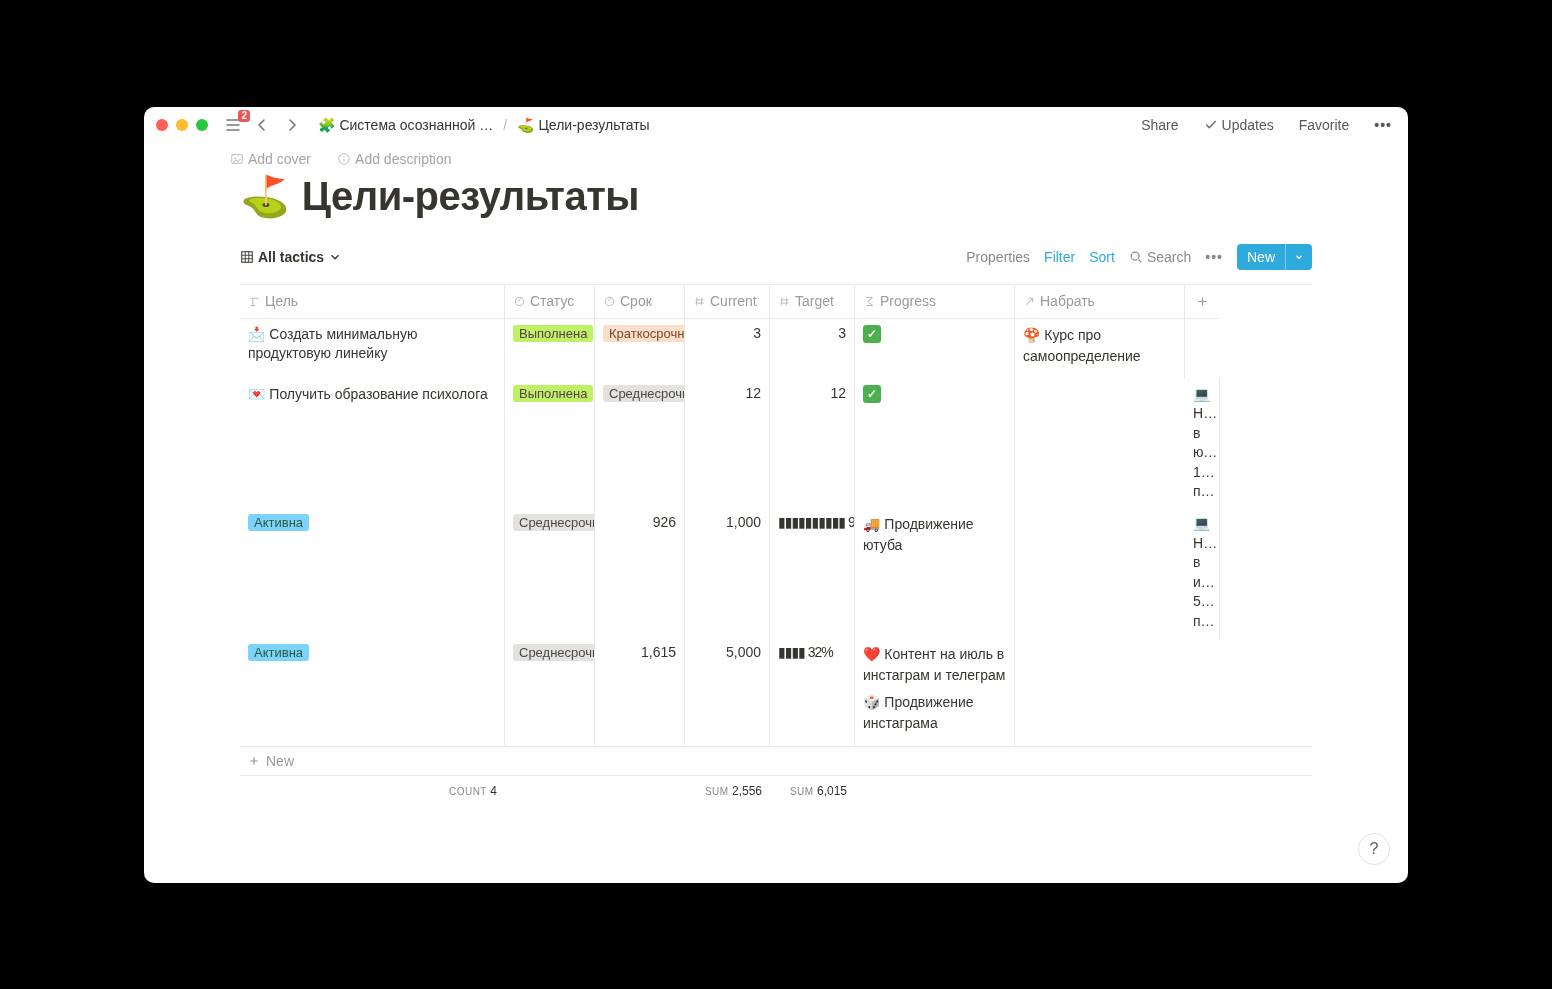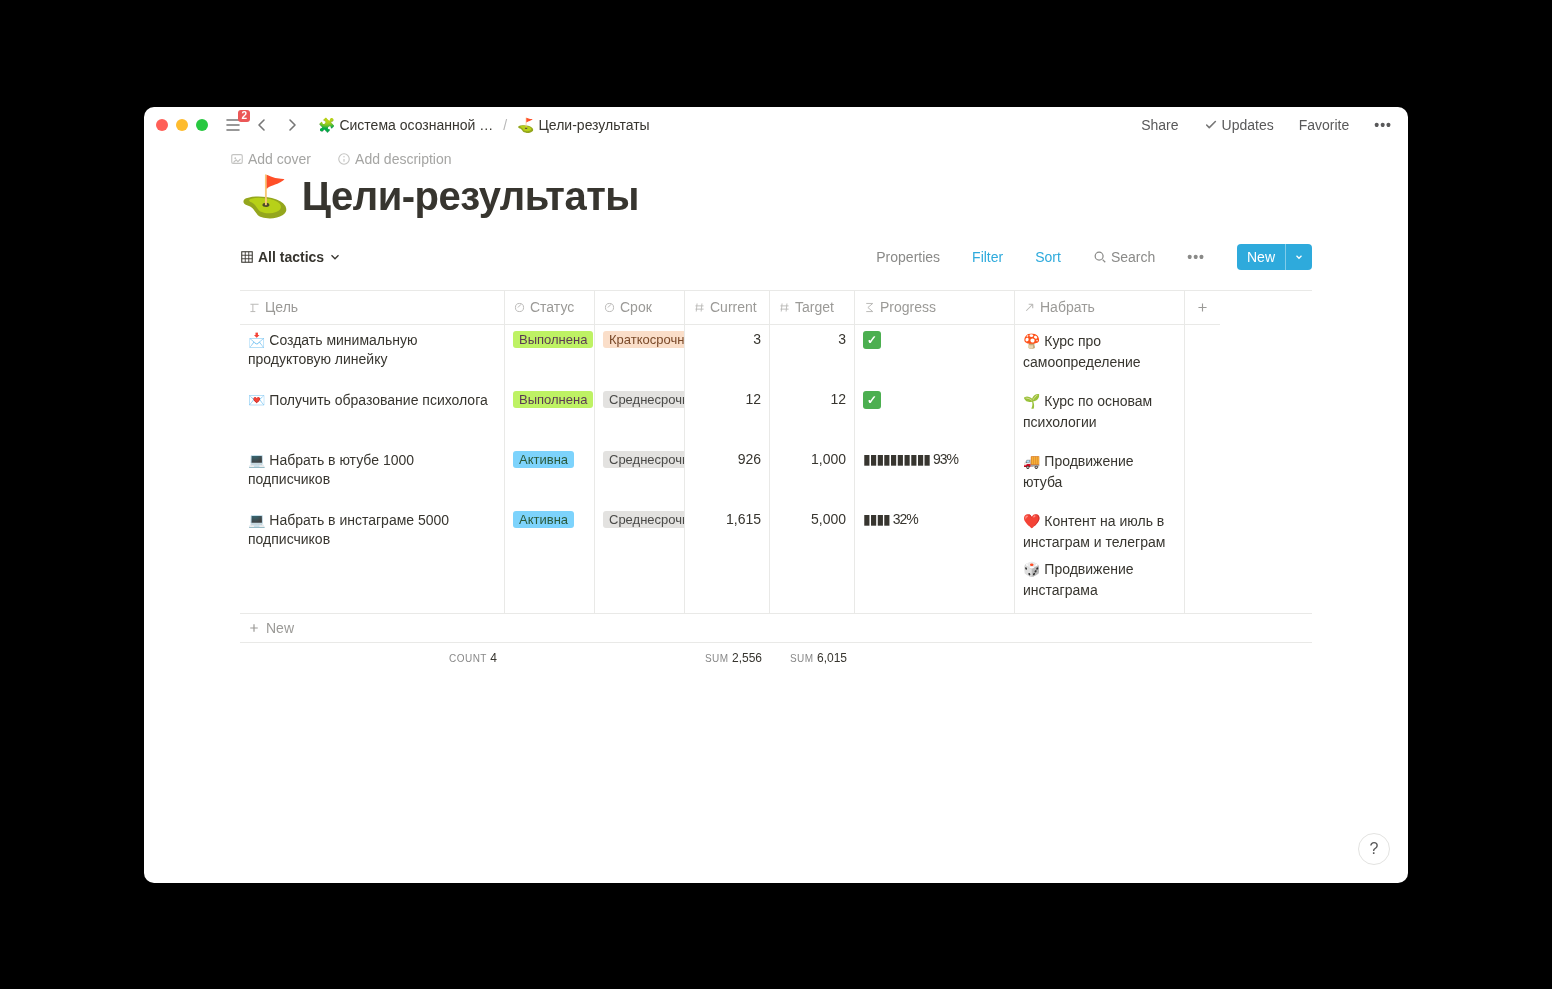--- a/index.html
+++ b/index.html
@@ -79,37 +79,37 @@
   .title-emoji { font-size: 40px; }
   .title-text { font-size: 40px; font-weight: 700; letter-spacing: -0.5px;}
   .view-bar {
     display: flex;
     align-items: center;
     margin-top: 24px;
     padding-bottom: 6px;
   }
   .view-select { display: flex; align-items: center; gap: 4px; font-weight: 600; cursor: pointer; font-size: 14px;}
   .view-select svg { width: 14px; height: 14px; }
-  .view-right { margin-left: auto; display: flex; align-items: center; gap: 32px; font-size: 14px; color: #8a8a88;}
+  .view-right { margin-left: auto; display: flex; align-items: center; gap: 14px; font-size: 14px; color: #8a8a88;}
   .view-right .blue { color: #2eaadc; }
   .view-right .item { cursor: pointer; display:flex; align-items:center; gap:4px;}
   .newbtn {
     background: #2eaadc;
     color: #fff;
     font-weight: 500;
     border-radius: 4px;
     display: flex;
     align-items: center;
     height: 26px;
     cursor: pointer;
   }
   .newbtn .lbl { padding: 0 10px; }
   .newbtn .chev { border-left: 1px solid rgba(255,255,255,0.4); padding: 0 8px; height:100%; display:flex; align-items:center;}
   .table-wrap {
-    margin-top: 14px;
+    margin-top: 8px;
     margin-left: -96px;
     margin-right: -96px;
     padding: 0 96px;
   }
   .table {
     border-top: 1px solid #e9e9e7;
     border-bottom: 1px solid #e9e9e7;
     display: grid;
     grid-template-columns: 265px 90px 90px 85px 85px 160px 170px 35px;
   }
@@ -353,23 +353,20 @@
           <div class="td projects">
             <span class="proj">🍄 Курс про самоопределение</span>
           </div>
           <div class="td last"></div>
           <div class="td goal">💌 Получить образование психолога</div>
           <div class="td"><span class="tag tag-done">Выполнена</span></div>
           <div class="td"><span class="tag tag-mid">Среднесрочн</span></div>
           <div class="td num">12</div>
           <div class="td num">12</div>
           <div class="td"><span class="check">✓</span></div>
-          <div class="td projects">
-            <span class="proj">🌱 Курс по основам психологии</span>
-          </div>
           <div class="td last"></div>
           <div class="td goal">💻 Набрать в ютубе 1000 подписчиков</div>
           <div class="td"><span class="tag tag-active">Активна</span></div>
           <div class="td"><span class="tag tag-mid">Среднесрочн</span></div>
           <div class="td num">926</div>
           <div class="td num">1,000</div>
           <div class="td">
             <span class="progress-bar">▮▮▮▮▮▮▮▮▮▮ 93%</span>
           </div>
           <div class="td projects">

